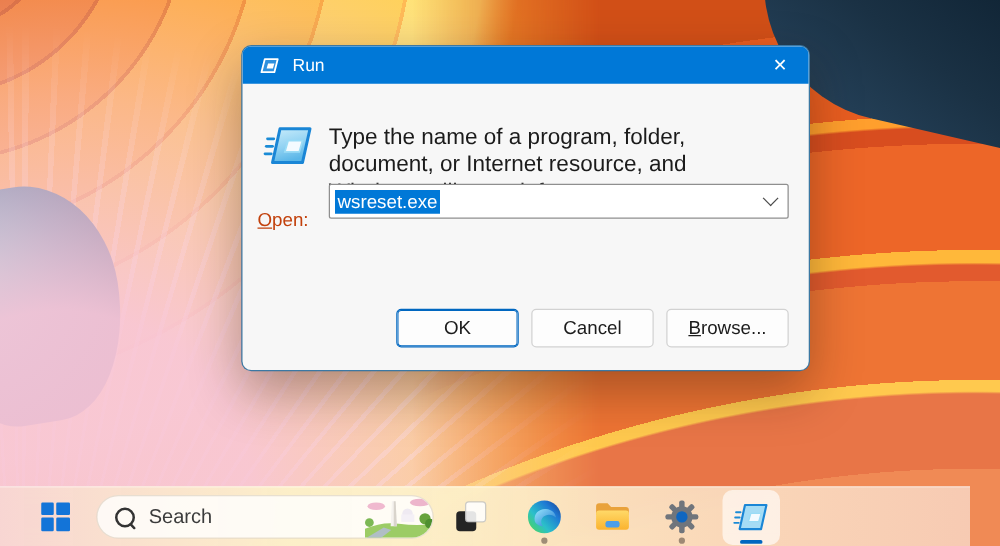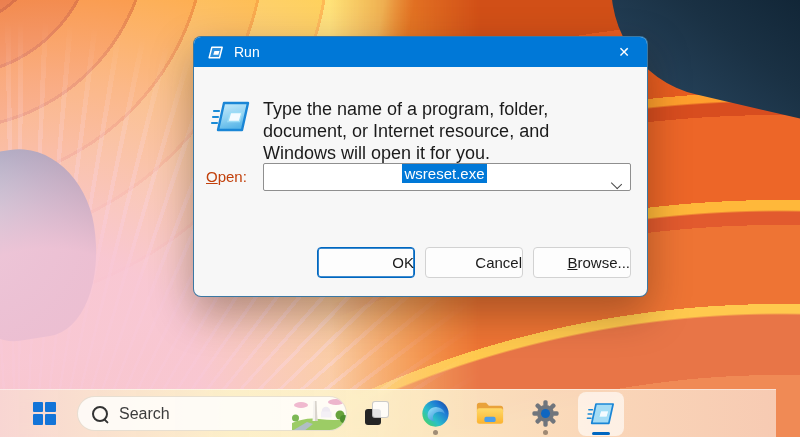--- a/index.html
+++ b/index.html
@@ -77,30 +77,30 @@
   .titlebar{height:30px;background:#0078d7;display:flex;align-items:center;padding-left:12px;justify-content:space-between;}
   .titlebar .ticon{width:20px;height:16px;display:flex;align-items:center;}
   .titlebar .ttext{color:#fff;font-size:14px;margin-left:8px;}
   .close-btn{margin-left:auto;width:46px;height:30px;display:flex;align-items:center;justify-content:center;
     color:#fff;font-size:14px;line-height:1;}
   .dlg-icon{position:absolute;left:16px;top:62px;width:42px;height:36px;}
   .dlg-msg{position:absolute;left:69px;top:61px;width:356px;font-size:18px;line-height:22px;color:#1b1b1b;}
   .open-label{position:absolute;left:12px;top:131px;font-size:15px;color:#c2410c;}
   .open-label .ak{text-decoration:underline;}
   .combobox{
-    position:absolute;left:69px;top:126px;width:368px;height:28px;box-sizing:border-box;
+    position:absolute;left:69px;top:110px;width:368px;height:28px;box-sizing:border-box;
     background:#fff;border:1px solid #8f8f8f;border-radius:2px;
-    display:flex;align-items:center;padding:0 9px 0 4px;flex-direction:column;
+    display:flex;align-items:center;padding:0 9px 0 4px;
   }
   .combobox .sel{background:#0078d7;color:#fff;font-size:15px;padding:1px 2px;}
   .chev{margin-left:auto;width:8px;height:8px;border-right:1.7px solid #4a4a4a;border-bottom:1.7px solid #4a4a4a;
     transform:rotate(45deg) translate(-2px,-2px);}
   .btn-row{position:absolute;left:123px;top:210px;display:flex;gap:10px;}
   .btn{width:98px;height:31px;box-sizing:border-box;border-radius:4px;background:#fdfdfd;
-    border:1px solid #d2d2d2;font-size:15px;color:#1b1b1b;display:flex;align-items:center;justify-content:flex-end;
+    border:1px solid #d2d2d2;font-size:15px;color:#1b1b1b;display:flex;align-items:center;justify-content:center;
     font-family:"Liberation Sans",sans-serif;}
   .btn.default{border:1px solid #0067c0;box-shadow:inset 0 0 0 0.8px #0067c0;}
   .btn .ak{text-decoration:underline;}
 
   
   #taskbar{
     position:absolute;left:0;bottom:0;width:776px;height:47px;
     background:linear-gradient(90deg, rgba(247,216,210,0.88), rgba(252,243,200,0.90) 30%,
       rgba(253,242,206,0.88) 55%, rgba(250,224,198,0.88) 78%, rgba(247,211,192,0.88));
     border-top:1px solid rgba(255,255,255,0.45);

